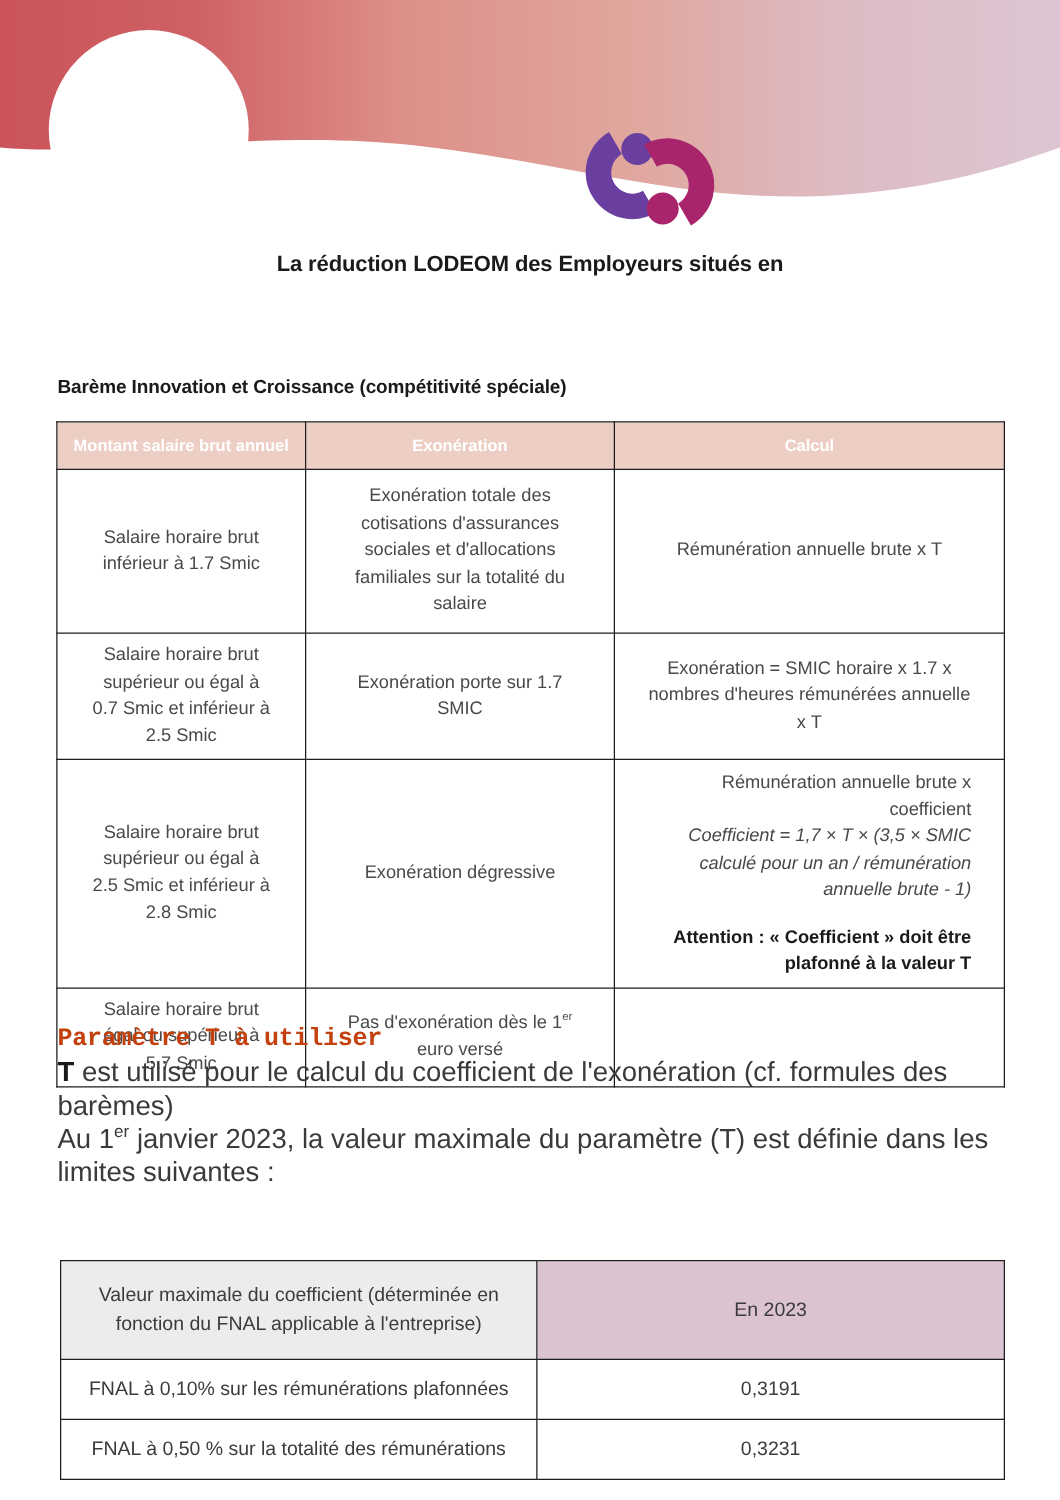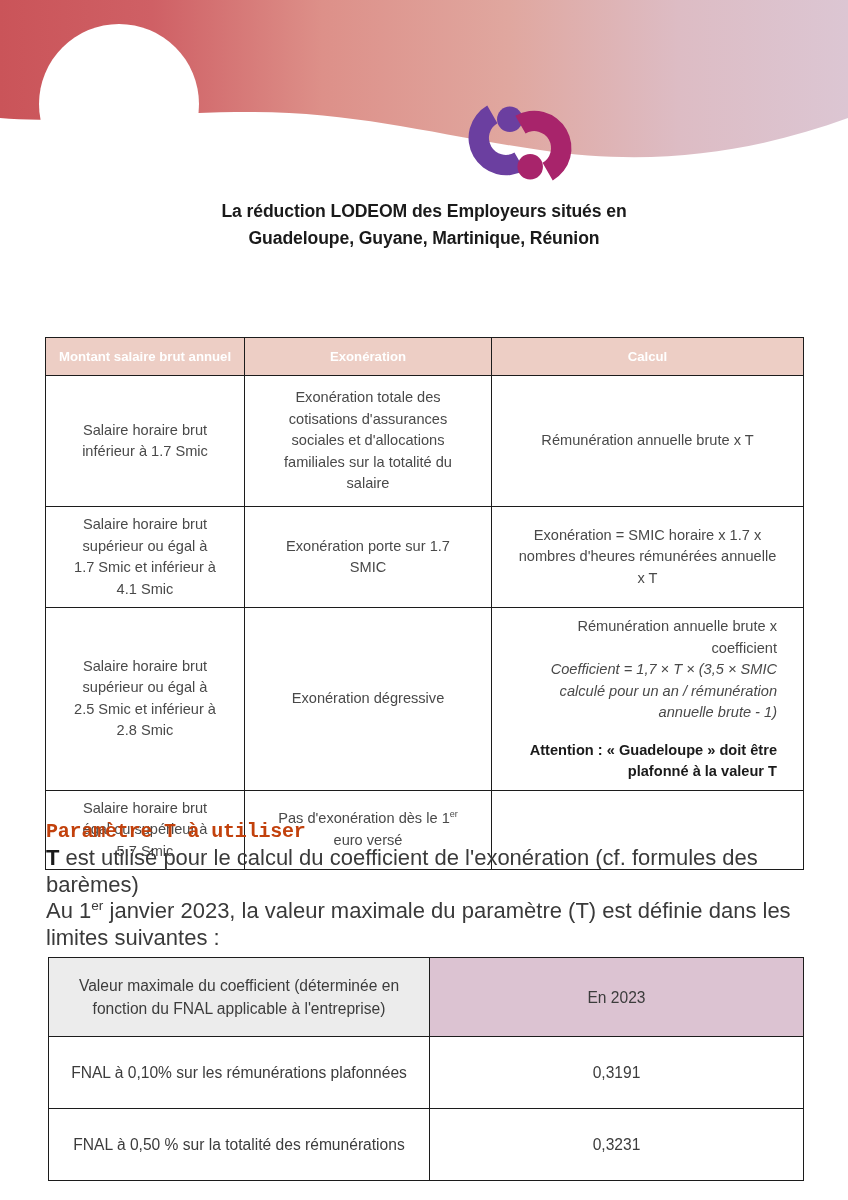--- a/index.html
+++ b/index.html
@@ -60,33 +60,33 @@
     font-size:14.6px; line-height:21.5px; color:#494949;
     text-align:center; vertical-align:middle; padding:7px 26px;
     font-weight:400;
   }
   .f-italic { font-style: italic; }
   .f-bold { font-weight:700; color:#1a1a1a; }
   .calc-block { display:block;text-align:right; }
   .calc-gap { display:block; height:16px; }
 
   .tbl2 {
-    position:absolute; left:48px; top:957px; width:755px;
+    position:absolute; left:48px; top:1008px; width:755px;
     border: 1.6px solid #1c1c1c;
   }
   .tbl2 td, .tbl2 th { border: 1.3px solid #1c1c1c; }
   .tbl2 th {
     font-weight:400; font-size:15.6px; line-height:23px;
     color:#3c3c3c; text-align:center; vertical-align:middle; padding:8px 10px;
   }
   .tbl2 th.h-left { background:#ececec; }
   .tbl2 th.h-right { background:#dcc3d2; }
   .tbl2 td {
     font-size:15.6px; line-height:23px; color:#3c3c3c;
-    text-align:center; vertical-align:middle; padding:24px 10px;
+    text-align:center; vertical-align:middle; padding:12px 10px;
   }
 </style>
 </head>
 <body>
 
 <div class="page">
 
   <div class="banner">
     <svg viewBox="0 0 848 170" xmlns="http://www.w3.org/2000/svg" aria-hidden="true">
       <defs>
@@ -109,23 +109,23 @@
         <circle cx="44" cy="36" r="7.5" fill="#6b3fa0"></circle>
         <path d="M58 74 A22 22 0 1 0 58 30 L58 42 A10 10 0 1 1 58 62 Z" fill="#a8246b" transform="rotate(-30 60 52)"></path>
         <circle cx="56" cy="64" r="7.5" fill="#a8246b"></circle>
       </svg>
 
     </div>
   </div>
 
   <div class="doc-title">
     <span>La réduction LODEOM des Employeurs situés en</span><br>
-    <span>Guadeloupe, Guyane, Martinique, Réunion</span>
   </div>
 
+  <div class="section-head h-bareme">Barème Innovation et Croissance (compétitivité spéciale)</div>
 
   <table class="tbl1">
     <colgroup>
         <col style="width:199px">
         <col style="width:247px">
         <col style="width:312px">
       </colgroup>
     <thead>
       <tr>
         <th>Montant salaire brut annuel</th>
@@ -133,32 +133,32 @@
         <th>Calcul</th>
       </tr>
     </thead>
     <tbody>
       <tr style="height:131px">
         <td>Salaire horaire brut inférieur à 1.7 Smic</td>
         <td>Exonération totale des cotisations d'assurances sociales et d'allocations familiales sur la totalité du salaire</td>
         <td>Rémunération annuelle brute x T</td>
       </tr>
       <tr style="height:76px">
-        <td>Salaire horaire brut supérieur ou égal à 1.7 Smic et inférieur à 4.1 Smic</td>
+        <td>Salaire horaire brut supérieur ou égal à 0.7 Smic et inférieur à 2.5 Smic</td>
         <td>Exonération porte sur 1.7 SMIC</td>
         <td>Exonération = SMIC horaire x 1.7 x nombres d'heures rémunérées annuelle x T</td>
       </tr>
       <tr style="height:170px">
         <td>Salaire horaire brut supérieur ou égal à 2.5 Smic et inférieur à 2.8 Smic</td>
         <td>Exonération dégressive</td>
         <td style="vertical-align:top;padding-top:8px">
           <span class="calc-block">Rémunération annuelle brute x coefficient</span>
           <span class="calc-block f-italic">Coefficient = 1,7 × T × (3,5 × SMIC calculé pour un an / rémunération annuelle brute - 1)</span>
           <span class="calc-gap"></span>
-          <span class="calc-block f-bold">Attention : « Guadeloupe » doit être plafonné à la valeur T</span>
+          <span class="calc-block f-bold">Attention : « Coefficient » doit être plafonné à la valeur T</span>
         </td>
       </tr>
       <tr style="height:47px">
         <td>Salaire horaire brut égal ou supérieur à 5.7 Smic</td>
         <td><span>Pas d'exonération dès le 1</span><sup>er</sup><span> euro versé</span></td>
         <td></td>
       </tr>
     </tbody>
   </table>
 

